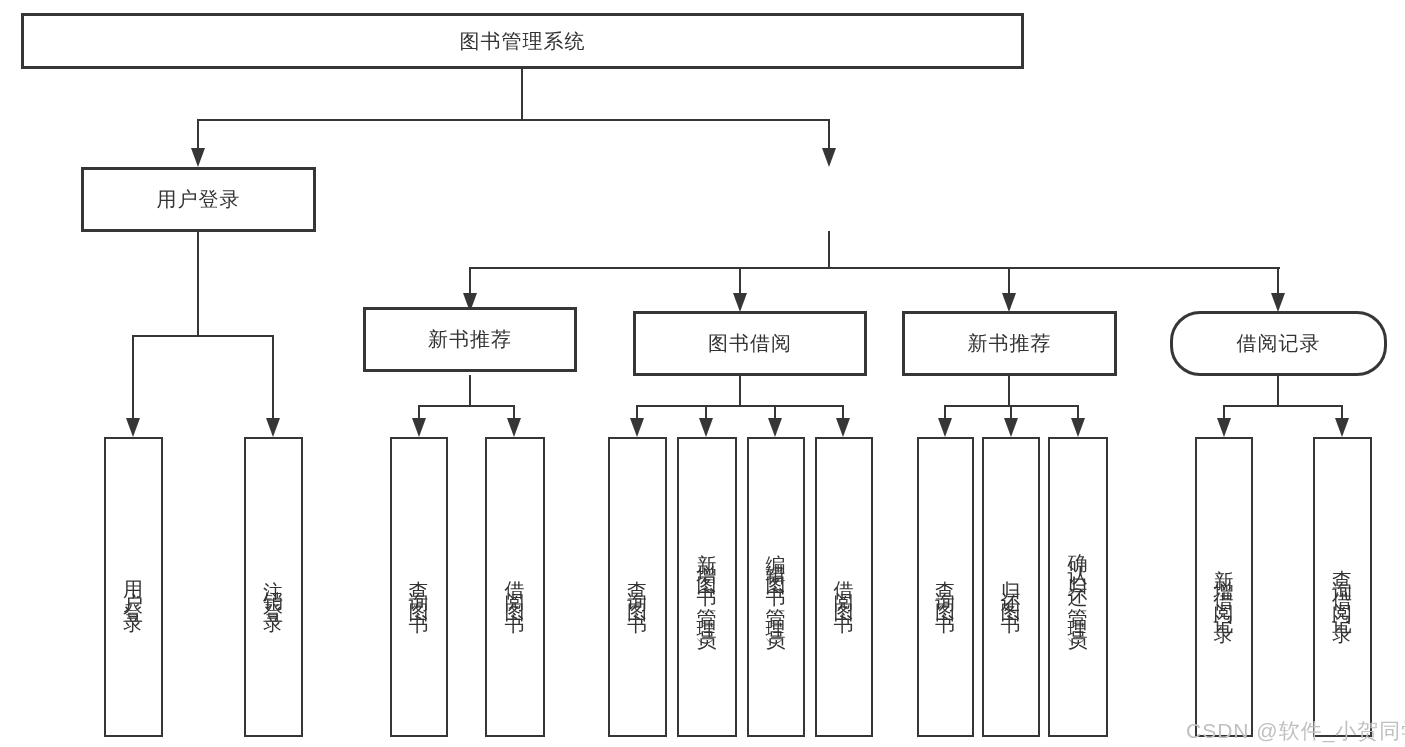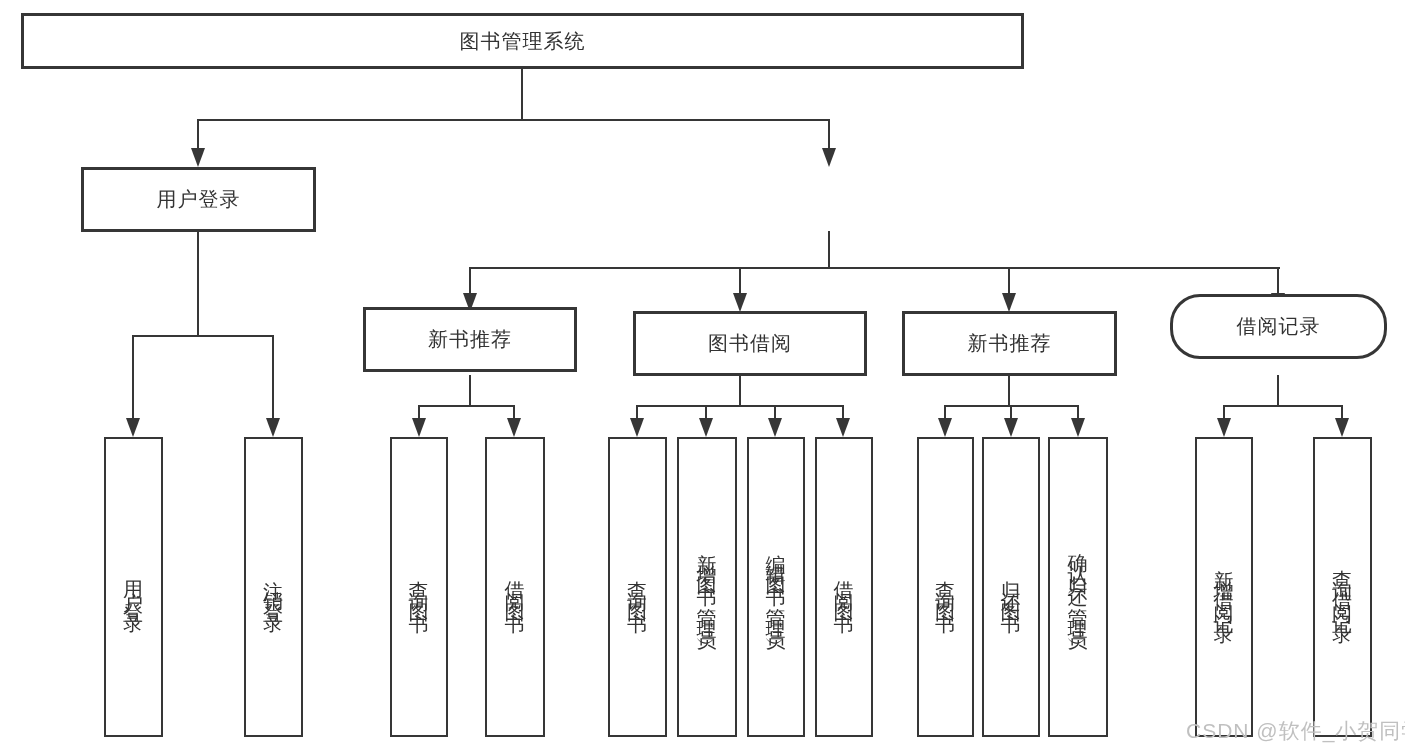--- a/index.html
+++ b/index.html
@@ -79,21 +79,21 @@
 
   <div class="hbox" style="left:363px;top:307px;width:214px;height:65px;">
     <span>新书推荐</span>
   </div>
   <div class="hbox" style="left:633px;top:311px;width:234px;height:65px;">
     <span>图书借阅</span>
   </div>
   <div class="hbox" style="left:902px;top:311px;width:215px;height:65px;">
     <span>新书推荐</span>
   </div>
-  <div class="hbox" style="left:1170px;top:294px;width:217px;height:65px;border-radius:30px;">
+  <div class="hbox" style="left:1170px;top:311px;width:217px;height:65px;border-radius:30px;">
     <span>借阅记录</span>
   </div>
 
   <div class="ln" style="left:469px;top:375px;width:2px;height:31px;"></div>
   <div class="ln" style="left:418px;top:405px;width:97px;height:2px;"></div>
   <div class="ln" style="left:418px;top:405px;width:2px;height:14px;"></div>
   <div class="arr" style="left:412px;top:418px;"></div>
   <div class="ln" style="left:513px;top:405px;width:2px;height:14px;"></div>
   <div class="arr" style="left:507px;top:418px;"></div>
 

